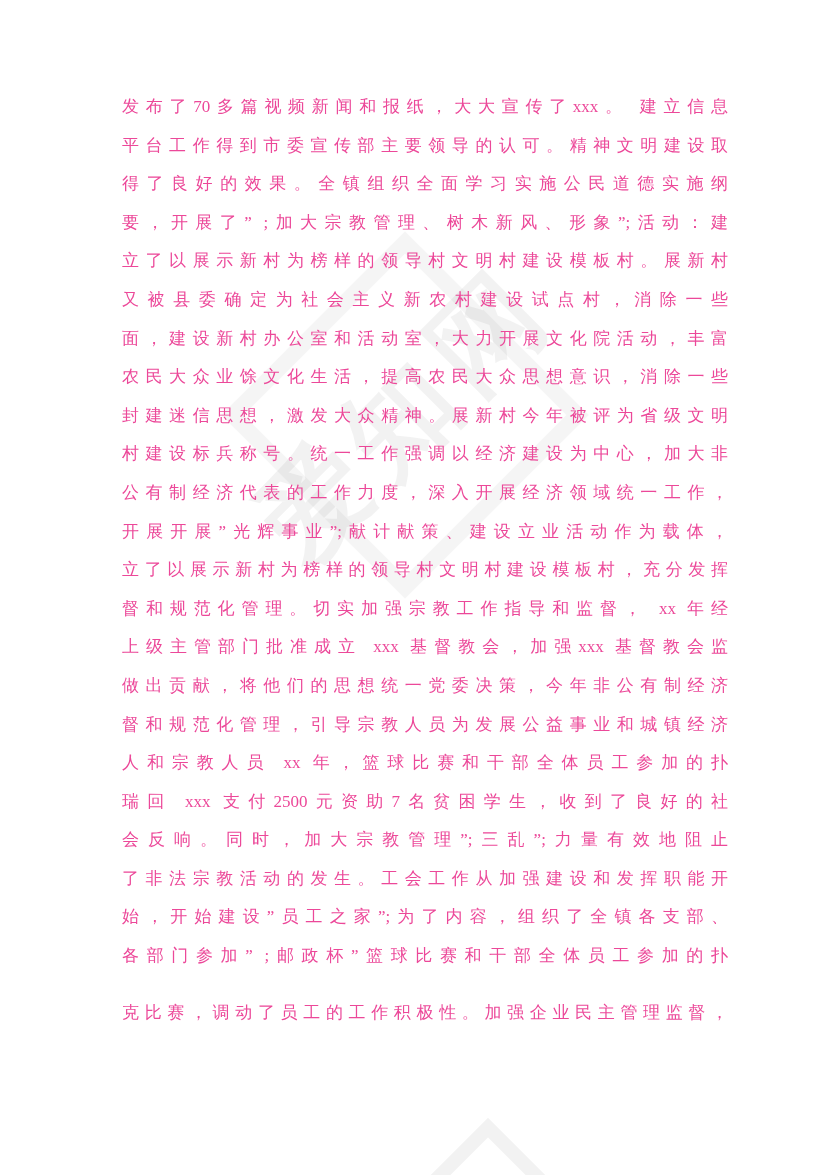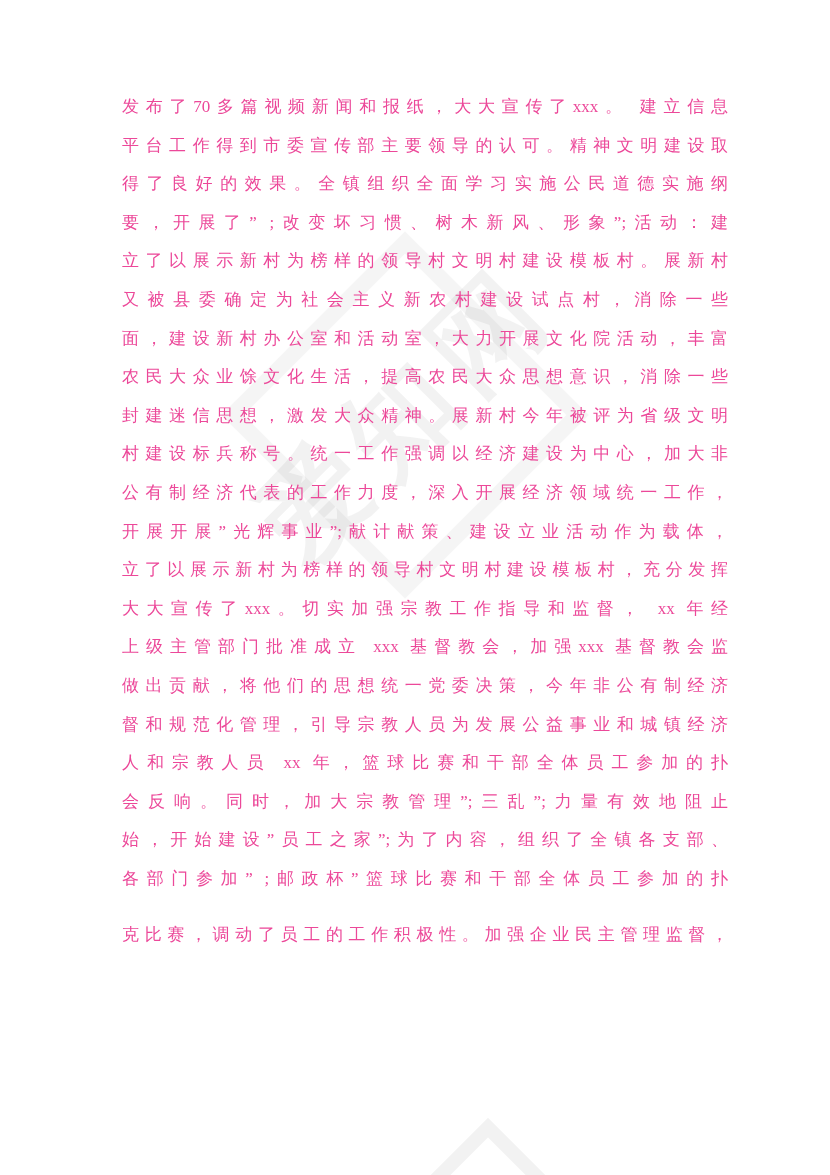--- a/index.html
+++ b/index.html
@@ -100,34 +100,36 @@
   <div class="wm-text">爱知网</div>
 
   <div class="wm-bottom">
     <span class="wm-bottom-char">知</span>
   </div>
 
   <div class="text-block">
     <div class="line">发布了70多篇视频新闻和报纸，大大宣传了xxx。 建立信息</div>
     <div class="line">平台工作得到市委宣传部主要领导的认可。精神文明建设取</div>
     <div class="line">得了良好的效果。全镇组织全面学习实施公民道德实施纲</div>
-    <div class="line">要，开展了” ;改变坏习惯、树木新风、形象”;活动：建</div>
+    <div class="line">要，开展了” ;加大宗教管理、树木新风、形象”;活动：建</div>
     <div class="line">立了以展示新村为榜样的领导村文明村建设模板村。展新村</div>
     <div class="line">又被县委确定为社会主义新农村建设试点村，消除一些</div>
     <div class="line">面，建设新村办公室和活动室，大力开展文化院活动，丰富</div>
     <div class="line">农民大众业馀文化生活，提高农民大众思想意识，消除一些</div>
     <div class="line">封建迷信思想，激发大众精神。展新村今年被评为省级文明</div>
     <div class="line">村建设标兵称号。统一工作强调以经济建设为中心，加大非</div>
     <div class="line">公有制经济代表的工作力度，深入开展经济领域统一工作，</div>
     <div class="line">开展开展”光辉事业”;献计献策、建设立业活动作为载体，</div>
     <div class="line">立了以展示新村为榜样的领导村文明村建设模板村，充分发挥</div>
-    <div class="line">大大宣传了xxx。切实加强宗教工作指导和监督， xx 年经</div>
+    <div class="line">督和规范化管理。切实加强宗教工作指导和监督， xx 年经</div>
     <div class="line">上级主管部门批准成立 xxx 基督教会，加强xxx 基督教会监</div>
     <div class="line">做出贡献，将他们的思想统一党委决策，今年非公有制经济</div>
     <div class="line">督和规范化管理，引导宗教人员为发展公益事业和城镇经济</div>
     <div class="line">人和宗教人员 xx 年，篮球比赛和干部全体员工参加的扑</div>
+    <div class="line">瑞回 xxx 支付2500元资助7名贫困学生，收到了良好的社</div>
     <div class="line">会反响。同时，加大宗教管理”;三乱”;力量有效地阻止</div>
+    <div class="line">了非法宗教活动的发生。工会工作从加强建设和发挥职能开</div>
     <div class="line">始，开始建设”员工之家”;为了内容，组织了全镇各支部、</div>
     <div class="line">各部门参加” ;邮政杯”篮球比赛和干部全体员工参加的扑</div>
     <div class="line para-start">克比赛，调动了员工的工作积极性。加强企业民主管理监督，</div>
   </div>
 
 </div>
 
 </body></html>

